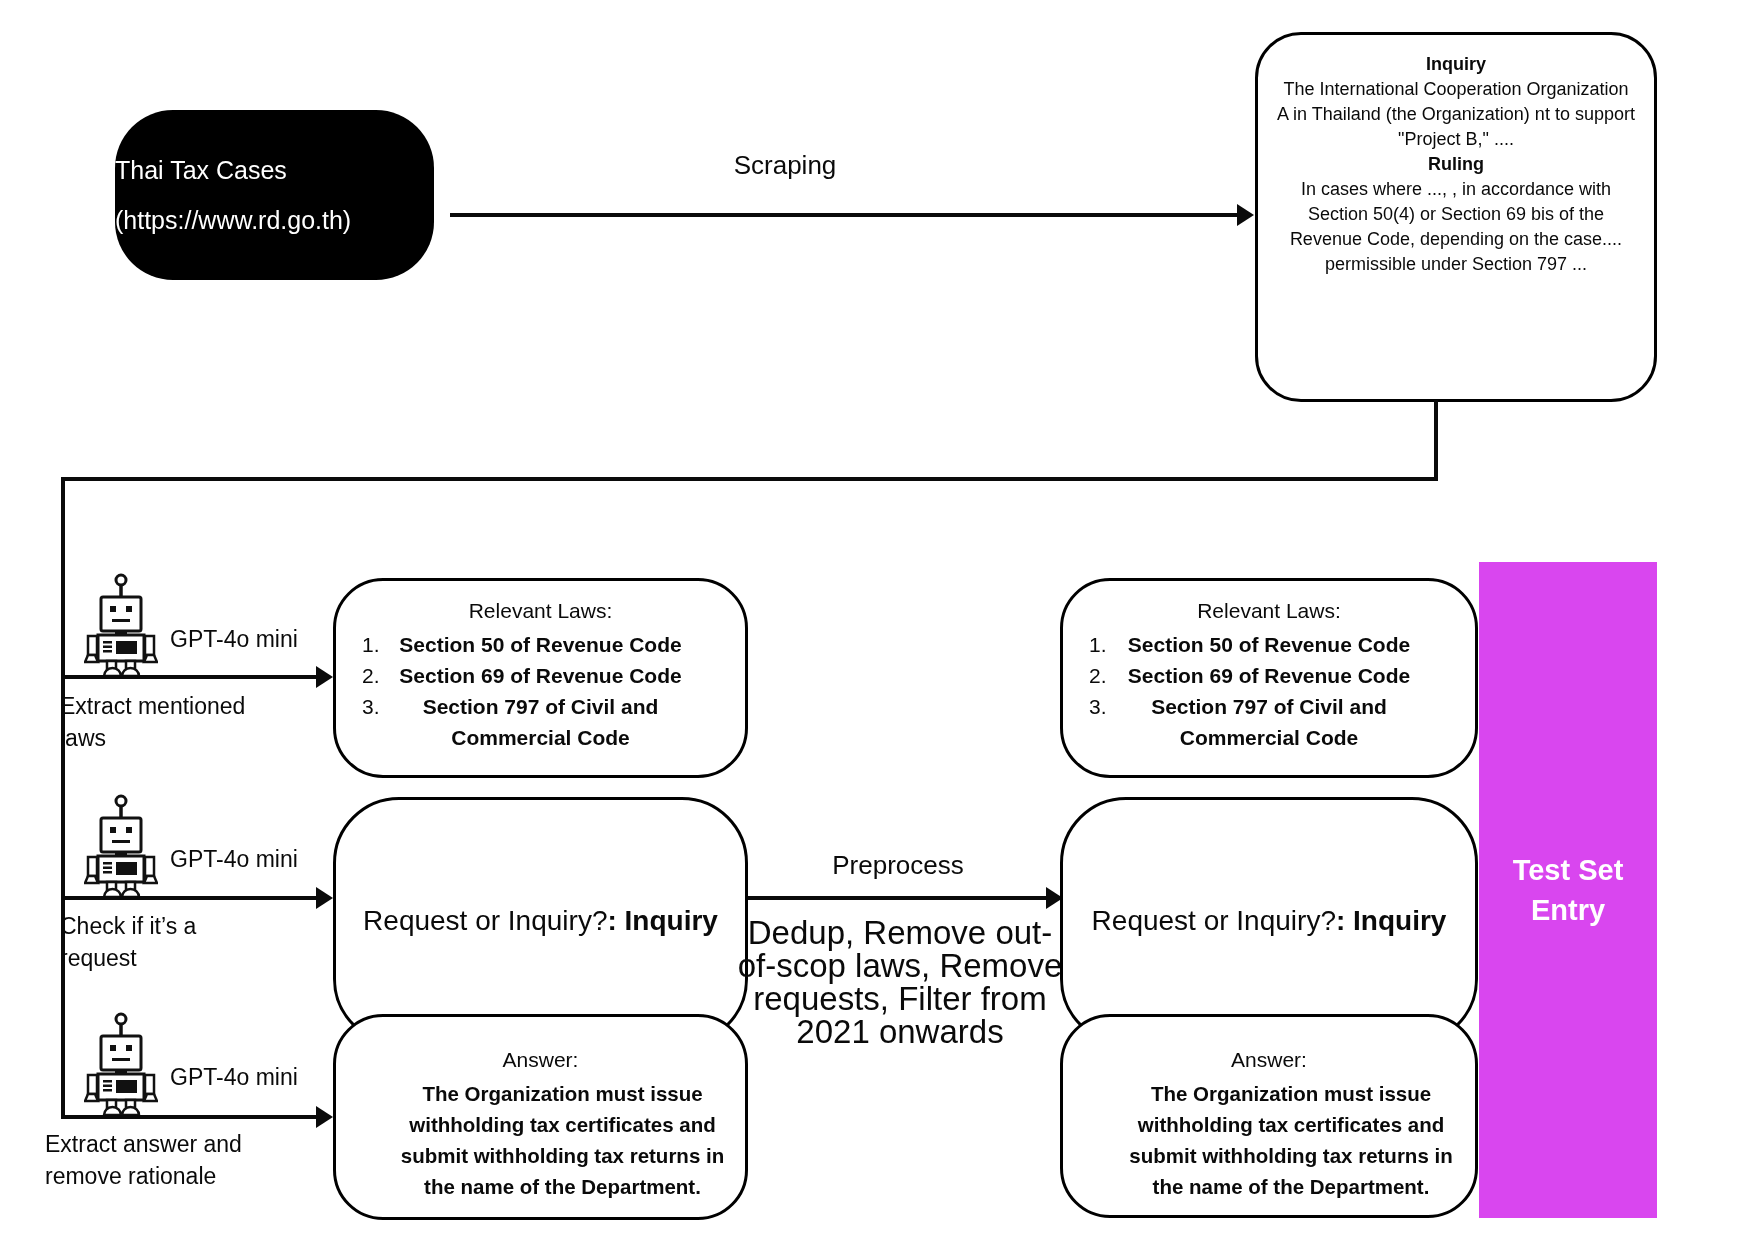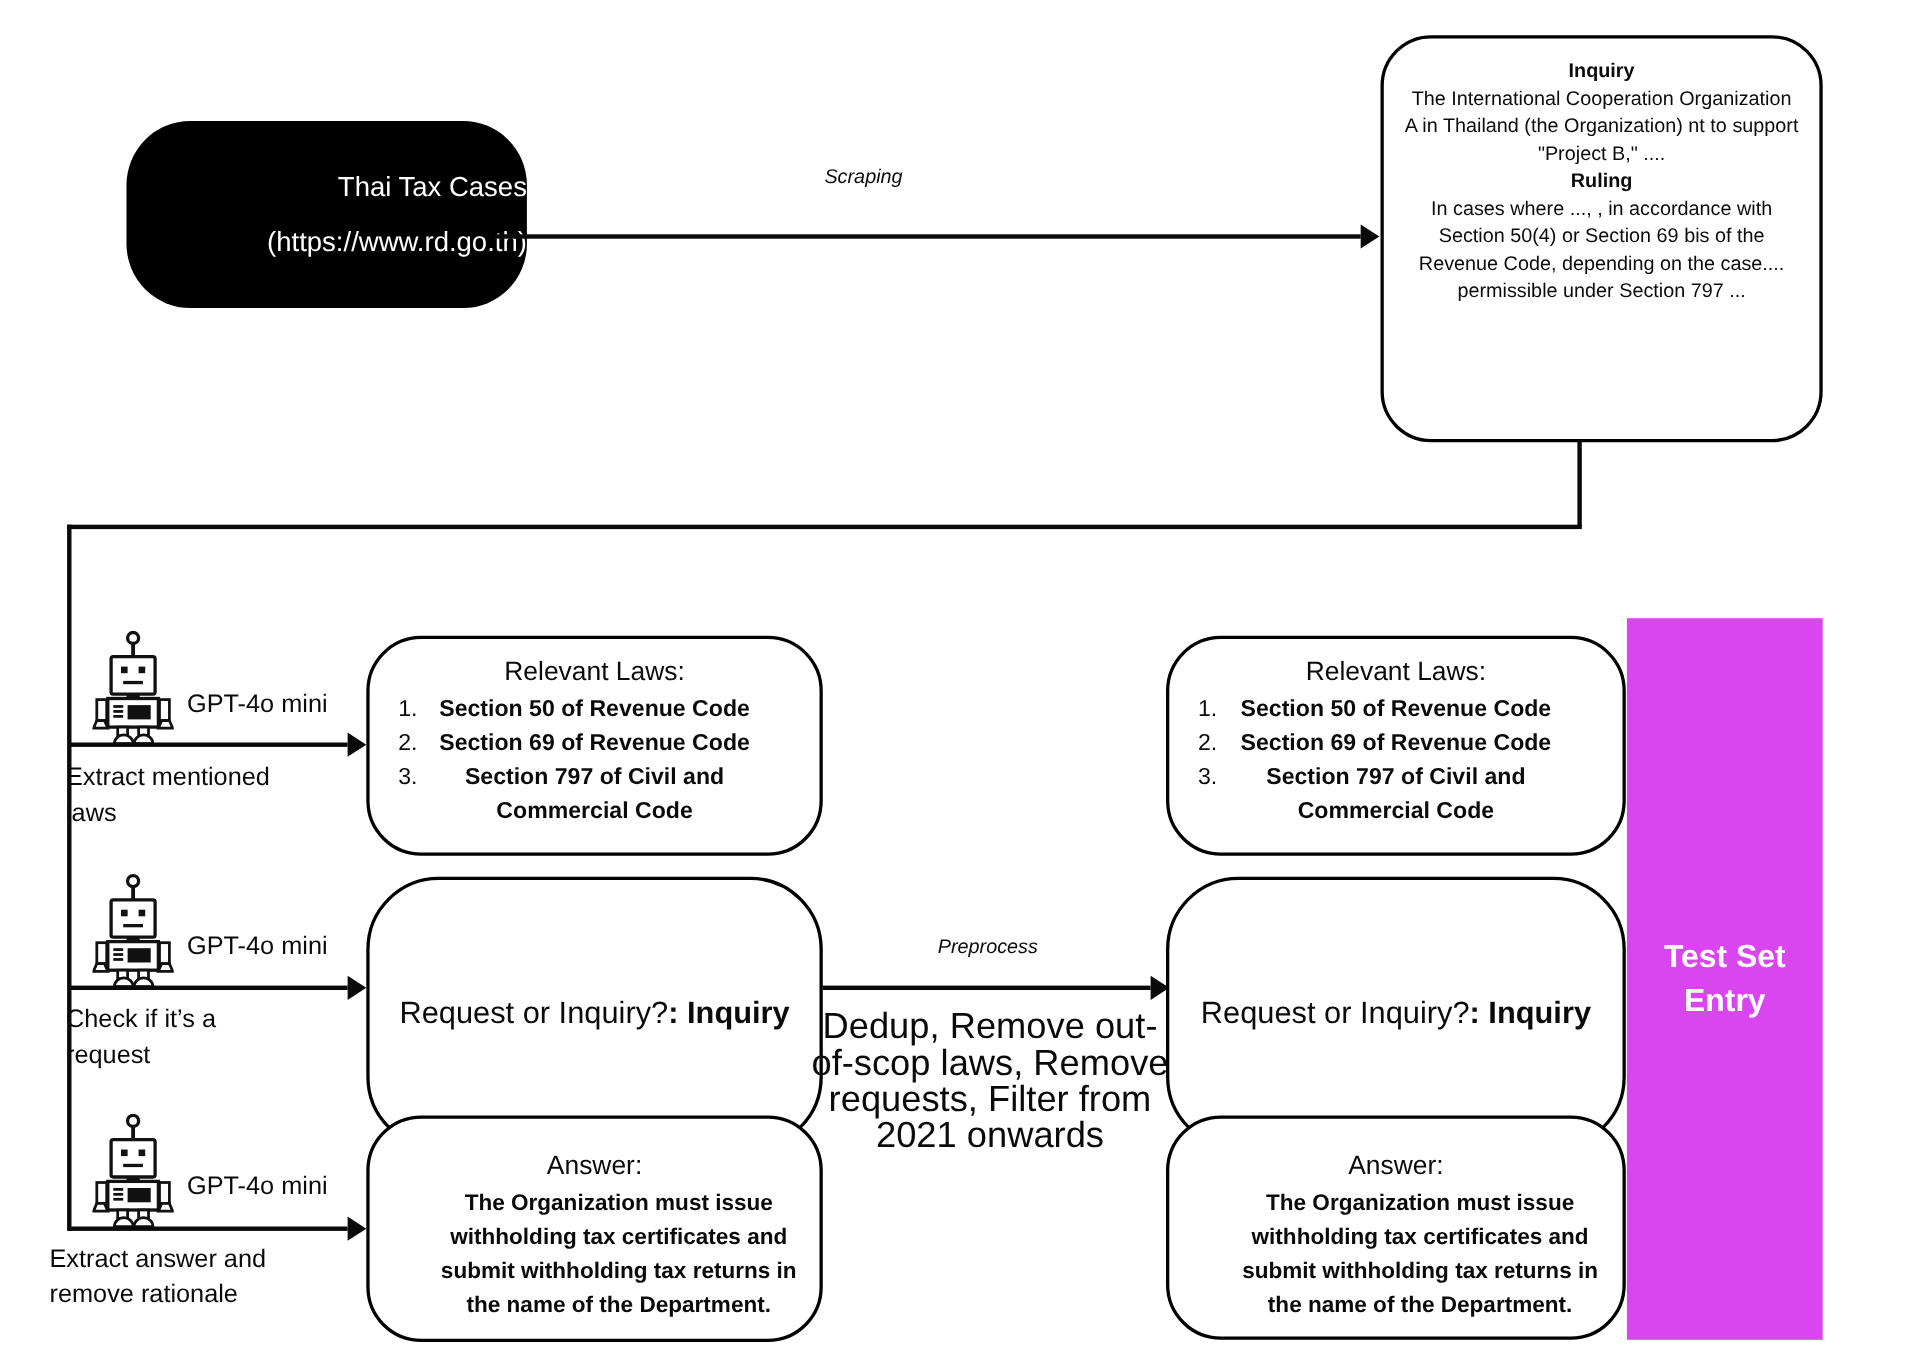--- a/index.html
+++ b/index.html
@@ -3,51 +3,51 @@
 <meta charset="utf-8">
 <style>
   html,body{margin:0;padding:0;background:#fff;}
   .canvas{
     position:relative;width:1748px;height:1240px;background:#ffffff;overflow:hidden;
     font-family:"Liberation Sans","DejaVu Sans",sans-serif;color:#0a0a0a;
   }
   .abs{position:absolute;box-sizing:border-box;}
   
   .source-box{
-    left:115px;top:110px;width:364px;height:170px;background:#000;border-radius:58px;
-    color:#fff;display:flex;flex-direction:column;align-items:flex-end;justify-content:center;
+    left:115px;top:110px;width:319px;height:170px;background:#000;border-radius:58px;
+    color:#fff;display:flex;flex-direction:column;align-items:flex-start;justify-content:center;
     font-size:25px;line-height:37px;text-align:center;gap:13px;
   }
   .inquiry-box{
     left:1255px;top:32px;width:402px;height:370px;border:3.5px solid #000;border-radius:46px;
     background:#fff;text-align:center;font-size:18px;line-height:25px;padding:17px 18px;
   }
   .b{font-weight:bold;}
   .box{background:#fff;border:3.5px solid #000;}
   .mid-col{left:333px;width:415px;}
   .right-col{left:1060px;width:418px;}
   .laws-box{top:578px;height:200px;border-radius:50px;padding-top:12px;}
-  .box-title{text-align:center;font-size:24px;line-height:36px;}
+  .box-title{text-align:center;font-size:21px;line-height:36px;}
   .law-item{position:relative;padding:0 30px;}
   .law-num{position:absolute;left:26px;top:0;font-size:21px;line-height:31px;}
   .law-text{font-weight:bold;text-align:center;font-size:21px;line-height:31px;}
   .request-box{top:797px;height:248px;border-radius:66px;display:flex;align-items:center;justify-content:center;font-size:28px;}
   .answer-box{top:1014px;height:206px;border-radius:50px;padding-top:25px;}
   .answer-body{font-weight:bold;text-align:center;font-size:20.5px;line-height:31px;padding:0 7px;margin-left:44px;}
   .testset-box{
     left:1479px;top:562px;width:178px;height:656px;background:#d946ef;color:#fff;
     display:flex;align-items:center;justify-content:flex-start;text-align:center;
     font-weight:bold;font-size:29px;line-height:40px;padding:0 18px;
   }
   
   .hline{background:#0a0a0a;height:4px;}
   .vline{background:#0a0a0a;width:4px;}
   .ah-right{width:0;height:0;border-top:11px solid transparent;border-bottom:11px solid transparent;border-left:17px solid #0a0a0a;}
   
-  .flow-label{text-align:center;font-size:18px;font-style:italic;}
+  .flow-label{text-align:center;font-size:26px;}
   .gpt-label{font-size:23px;white-space:nowrap;}
   .caption{text-align:left;font-size:23px;line-height:32px;}
   .pre-desc{text-align:center;font-size:33px;line-height:33px;}
   .robot{position:absolute;width:74px;height:104px;}
 </style>
 </head>
 <body>
 
 <div class="canvas">
 

